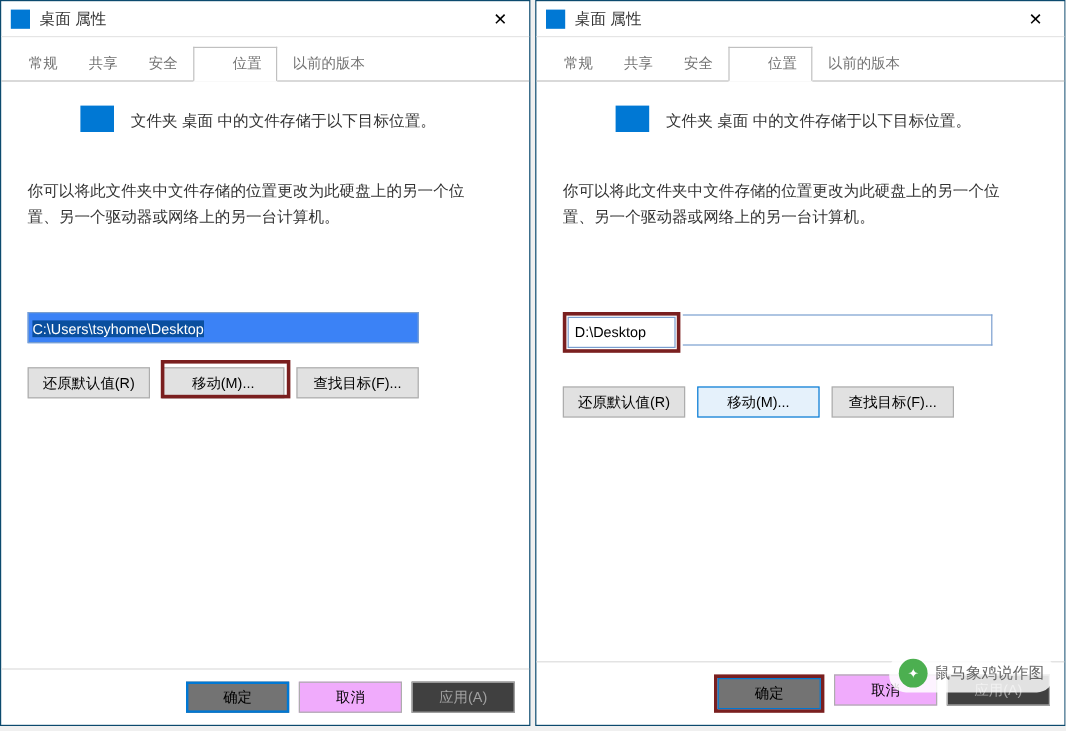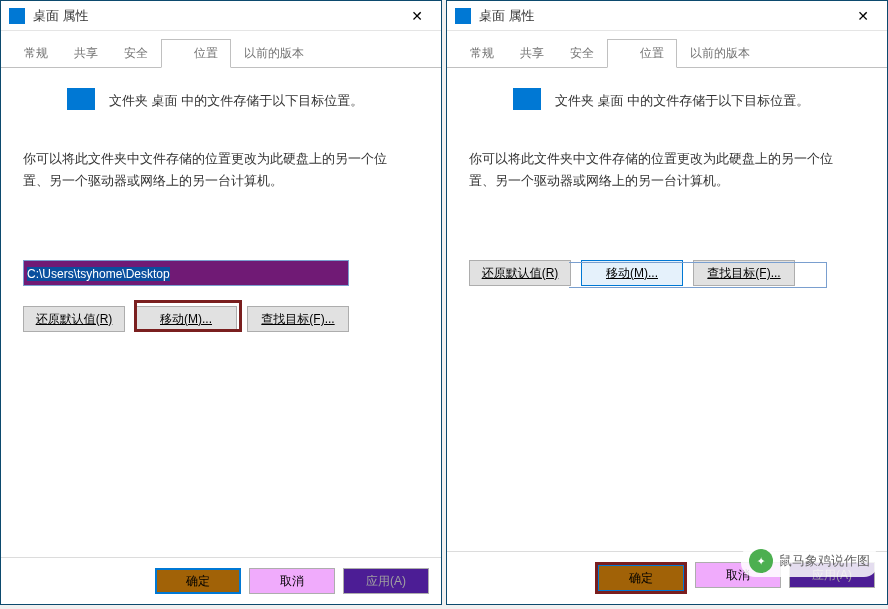--- a/index.html
+++ b/index.html
@@ -99,41 +99,40 @@
   width: 330px;
   height: 26px;
   border: 1px solid #7a9fcf;
   padding: 0 5px;
   font-size: 12px;
   font-family: inherit;
   margin-bottom: 16px;
 }
 .path-selected {
   display: inline-block;
-  background: #701a75;
+  background: #3b82f6;
   color: #fff;
   padding: 4px 3px;
   width: 326px;
   border: 1px solid #7a9fcf;
   margin-bottom: 16px;
   font-size: 12px;
   height: 26px;
   line-height: 18px;
 }
 .input-hl {
   border: 3px solid #7a1f1f;
   display: inline-block;
   padding: 1px;
 }
 .input-hl .path-input { margin-bottom: 0; border: 1px solid #7a9fcf; }
 .btn-row {
   display: flex;
   gap: 10px;
   margin-top: 4px;
-  text-decoration: underline;
 }
 .action-btn {
   width: 102px;
   height: 26px;
   border: 1px solid #adadad;
   background: #e1e1e1;
   font-size: 12px;
   cursor: pointer;
   font-family: inherit;
 }
@@ -148,25 +147,25 @@
   width: 86px;
   height: 26px;
   border: 1px solid #adadad;
   background: #f0abfc;
   font-size: 12px;
   cursor: pointer;
   font-family: inherit;
 }
 .footer-btn.primary {
   border: 2px solid #0078d4;
-  background: #a16207;
+  background: #737373;
 }
 .footer-btn.disabled {
   color: #a0a0a0;
-  background: #4c1d95;
+  background: #404040;
 }
 .footer-hl {
   border: 3px solid #7a1f1f;
   display: inline-block;
 }
 .watermark {
   position: absolute;
   right: 10px;
   bottom: 32px;
   display: flex;
@@ -254,20 +253,23 @@
     <div class="tab">以前的版本</div>
   </div>
   <div class="content">
     <div class="info-row">
       <span class="folder-icon"></span>
       <span class="info-text">文件夹 桌面 中的文件存储于以下目标位置。</span>
     </div>
     <div class="desc-text">你可以将此文件夹中文件存储的位置更改为此硬盘上的另一个位置、另一个驱动器或网络上的另一台计算机。</div>
 
     <div style="position:relative;width:360px;">
+      <span class="input-hl" style="margin-bottom:14px;">
+        <input class="path-input" style="width: 90px; margin-bottom: 0px;" value="D:\Desktop">
+      </span>
       <div style="position:absolute;top:2px;left:100px;width:258px;height:26px;border:1px solid #7a9fcf;border-left:none;"></div>
       <div class="btn-row" style="margin-top:14px;">
         <button class="action-btn">还原默认值(R)</button>
         <button class="action-btn" style="border:1px solid #0078d4;background:#e5f1fb;">移动(M)...</button>
         <button class="action-btn">查找目标(F)...</button>
       </div>
     </div>
   </div>
   <div class="footer">
     <span class="footer-hl"><button class="footer-btn primary" style="border:1px solid #0078d4;">确定</button></span>

